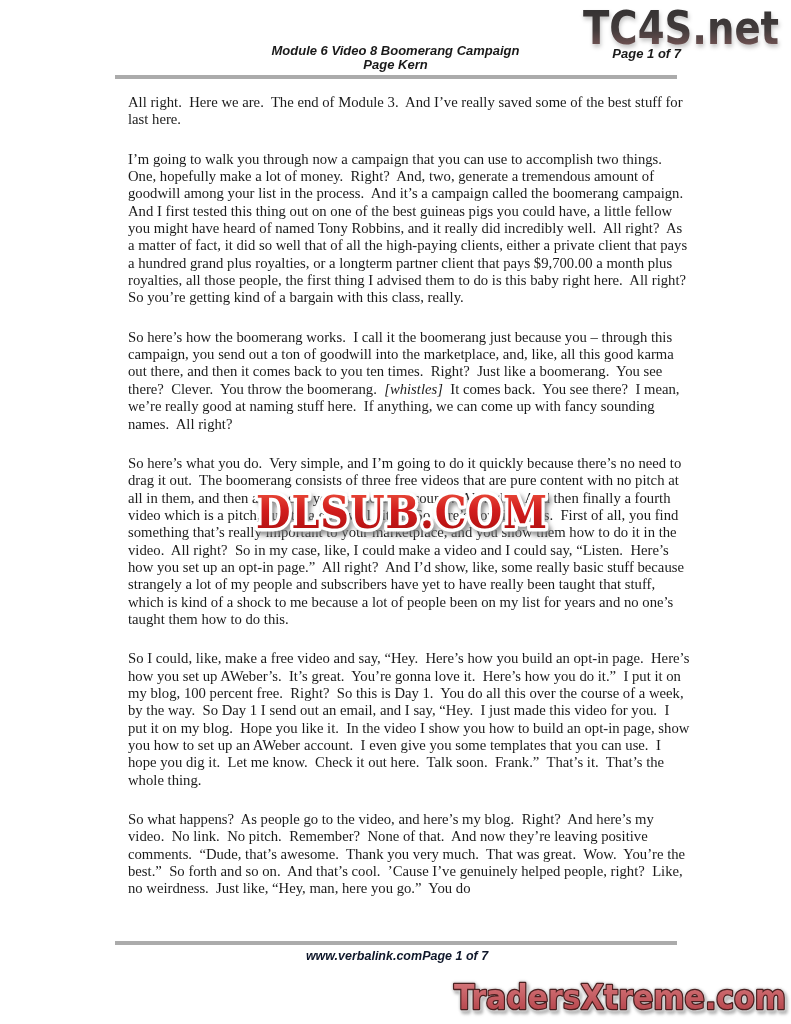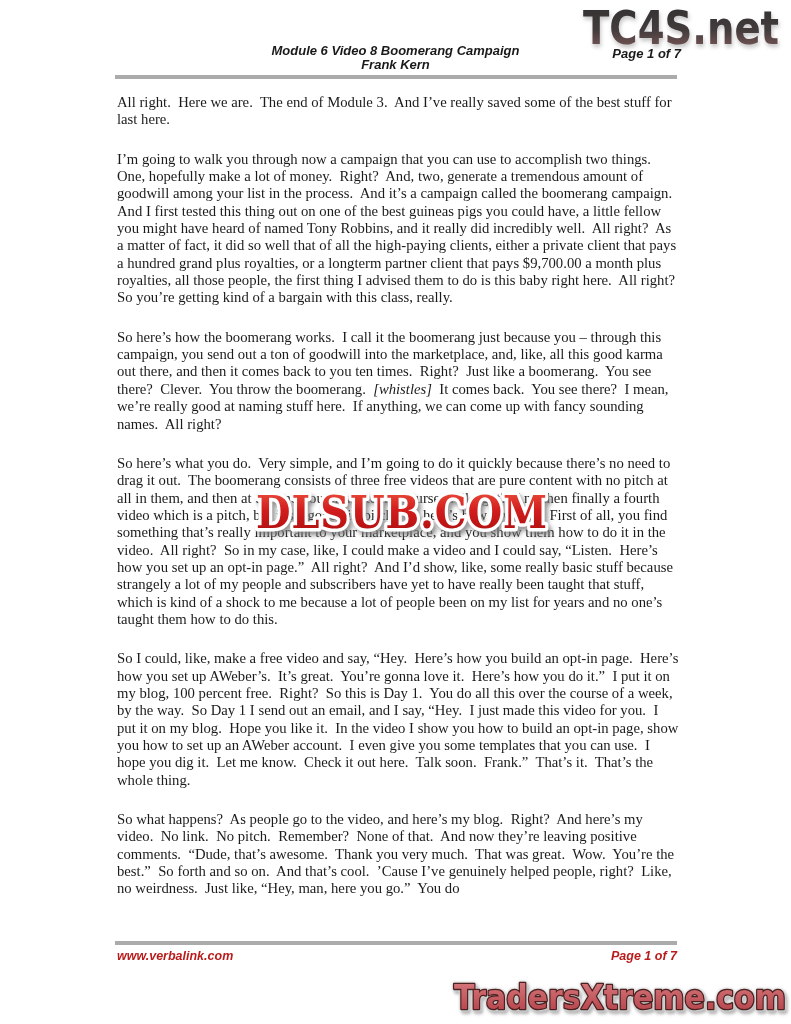--- a/index.html
+++ b/index.html
@@ -8,33 +8,33 @@
   .toplogo-svg{position:absolute;left:575px;top:0;}
   .page-ind-top{position:absolute;top:46px;left:0;right:110px;text-align:right;
         font-family:"Liberation Sans", sans-serif;font-weight:bold;font-style:italic;
         font-size:13px;color:#1a1a1a;}
   .header-title{position:absolute;top:44px;left:0;right:0;text-align:center;
         font-family:"Liberation Sans", sans-serif;font-weight:bold;font-style:italic;
         font-size:13px;line-height:13.5px;color:#1a1a1a;}
   .rule{position:absolute;left:115px;width:562px;height:4px;background:#ababab;}
   .rule-top{top:75px;}
   .rule-bottom{top:941px;}
-  .transcript{position:absolute;left:117px;top:94px;width:563px;
+  .transcript{position:absolute;left:128px;top:94px;width:563px;
         font-size:14.7px;line-height:17.35px;color:#1b1b1b;white-space:pre-wrap;}
   .transcript p{margin:0 0 22px 0;}
   .watermark-svg{position:absolute;left:240px;top:483px;}
   .wm-text{font-family:"DejaVu Serif", serif;font-weight:bold;
         paint-order:stroke;stroke:#ffffff;stroke-width:7px;stroke-linejoin:round;
         letter-spacing:1px;}
   .wm-filter{filter:drop-shadow(3px 4px 2px rgba(120,120,120,0.75));}
   .tc4s-text{font-family:"DejaVu Sans", sans-serif;font-weight:bold;}
   .tc4s-filter{filter:drop-shadow(1px 3px 2px #c4c4c4);}
   .footer{position:absolute;top:949px;left:117px;right:114px;
         font-family:"Liberation Sans", sans-serif;font-weight:bold;font-style:italic;
-        font-size:12.5px;color:#b91c1c;display:flex;justify-content:space-between;}
+        font-size:12.5px;color:#0f172a;display:flex;justify-content:center;}
   .bottomlogo-svg{position:absolute;left:448px;top:976px;}
   .tx-text{font-family:"DejaVu Sans", sans-serif;font-weight:bold;
         paint-order:stroke;stroke:#4a2020;stroke-width:2.6px;stroke-linejoin:round;}
   .tx-filter{filter:drop-shadow(0 0 1.2px #dcdcdc) drop-shadow(0 0 1.2px #cfcfcf)
         drop-shadow(2px 3px 1px #b9b9b9);}
 </style>
 </head>
 <body>
 
 <div class="page">
@@ -47,21 +47,21 @@
         <stop offset="1" stop-color="#8a5f5f"></stop>
       </linearGradient>
     </defs>
     <text class="tc4s-text" x="8" y="44" font-size="47" textLength="196" lengthAdjust="spacingAndGlyphs" fill="url(#tc4sGrad)">TC4S.net</text>
   </svg>
 
   <div class="page-ind-top">Page 1 of 7</div>
 
   <div class="header-title">
     <div>Module 6 Video 8 Boomerang Campaign</div>
-    <div>Frank Kern</div>
+    <div>Page Kern</div>
   </div>
 
   <div class="rule rule-top"></div>
 
   <div class="transcript"><p><span>All right.  Here we are.  The end of Module 3.  And I’ve really saved some of the best stuff for last here.</span></p><p><span>I’m going to walk you through now a campaign that you can use to accomplish two things.  One, hopefully make a lot of money.  Right?  And, two, generate a tremendous amount of goodwill among your list in the process.  And it’s a campaign called the boomerang campaign.  And I first tested this thing out on one of the best guineas pigs you could have, a little fellow you might have heard of named Tony Robbins, and it really did incredibly well.  All right?  As a matter of fact, it did so well that of all the high-paying clients, either a private client that pays a hundred grand plus royalties, or a longterm partner client that pays $9,700.00 a month plus royalties, all those people, the first thing I advised them to do is this baby right here.  All right?  So you’re getting kind of a bargain with this class, really.</span></p><p><span>So here’s how the boomerang works.  I call it the boomerang just because you – through this campaign, you send out a ton of goodwill into the marketplace, and, like, all this good karma out there, and then it comes back to you ten times.  Right?  Just like a boomerang.  You see there?  Clever.  You throw the boomerang.  </span><span style="font-style: italic;">[whistles]</span><span>  It comes back.  You see there?  I mean, we’re really good at naming stuff here.  If anything, we can come up with fancy sounding names.  All right?</span></p><p><span>So here’s what you do.  Very simple, and I’m going to do it quickly because there’s no need to drag it out.  The boomerang consists of three free videos that are pure content with no pitch at all in them, and then at the end you promote the course.  All right?  And then finally a fourth video which is a pitch, but it’s a goodwill pitch.  So here’s how it works.  First of all, you find something that’s really important to your marketplace, and you show them how to do it in the video.  All right?  So in my case, like, I could make a video and I could say, “Listen.  Here’s how you set up an opt-in page.”  All right?  And I’d show, like, some really basic stuff because strangely a lot of my people and subscribers have yet to have really been taught that stuff, which is kind of a shock to me because a lot of people been on my list for years and no one’s taught them how to do this.</span></p><p><span>So I could, like, make a free video and say, “Hey.  Here’s how you build an opt-in page.  Here’s how you set up AWeber’s.  It’s great.  You’re gonna love it.  Here’s how you do it.”  I put it on my blog, 100 percent free.  Right?  So this is Day 1.  You do all this over the course of a week, by the way.  So Day 1 I send out an email, and I say, “Hey.  I just made this video for you.  I put it on my blog.  Hope you like it.  In the video I show you how to build an opt-in page, show you how to set up an AWeber account.  I even give you some templates that you can use.  I hope you dig it.  Let me know.  Check it out here.  Talk soon.  Frank.”  That’s it.  That’s the whole thing.</span></p><p><span>So what happens?  As people go to the video, and here’s my blog.  Right?  And here’s my video.  No link.  No pitch.  Remember?  None of that.  And now they’re leaving positive comments.  “Dude, that’s awesome.  Thank you very much.  That was great.  Wow.  You’re the best.”  So forth and so on.  And that’s cool.  ’Cause I’ve genuinely helped people, right?  Like, no weirdness.  Just like, “Hey, man, here you go.”  You do</span></p></div>
 
   <svg class="watermark-svg wm-filter" width="326" height="62" viewBox="0 0 326 62">
     <defs>
       <linearGradient id="wmGrad" x1="0" y1="0" x2="0" y2="1">
         <stop offset="0" stop-color="#ef5540"></stop>

